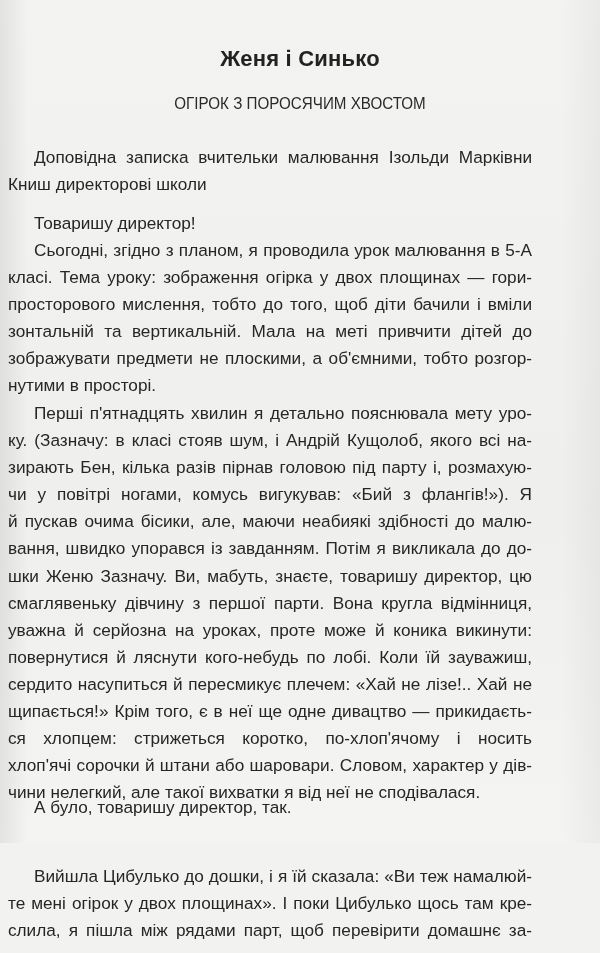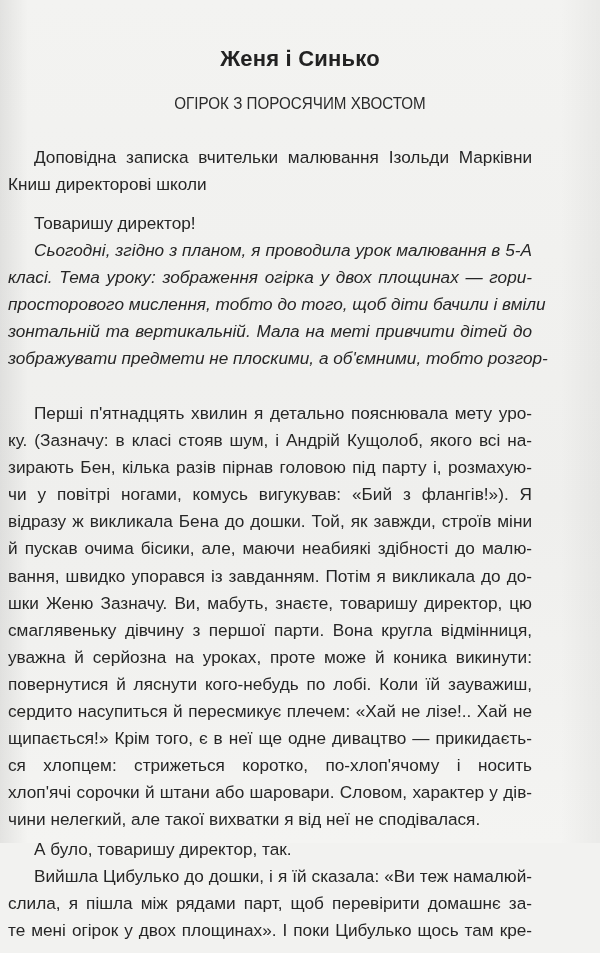--- a/index.html
+++ b/index.html
@@ -78,52 +78,52 @@
 
   <div class="body-text" style="top:210px;">
     <div class="line indent last">Товаришу директор!</div>
   </div>
 
   <div class="body-text" style="top:144px;">
     <div class="line indent">Доповідна записка вчительки малювання Ізольди Марківни</div>
     <div class="line last">Книш директорові школи</div>
   </div>
 
-  <div class="body-text" style="top:237px;font-style:italic;">
+  <div class="body-text" style="top:237px;">
     <div class="line indent">Сьогодні, згідно з планом, я проводила урок малювання в 5-А</div>
     <div class="line">класі. Тема уроку: зображення огірка у двох площинах — гори-</div>
     <div class="line">просторового мислення, тобто до того, щоб діти бачили і вміли</div>
     <div class="line">зонтальній та вертикальній. Мала на меті привчити дітей до</div>
     <div class="line">зображувати предмети не плоскими, а об'ємними, тобто розгор-</div>
+    <div class="line last">нутими в просторі.</div>
   </div>
 
   <div class="body-text" style="top:400px;">
     <div class="line indent">Перші п'ятнадцять хвилин я детально пояснювала мету уро-</div>
     <div class="line">ку. (Зазначу: в класі стояв шум, і Андрій Кущолоб, якого всі на-</div>
     <div class="line">зирають Бен, кілька разів пірнав головою під парту і, розмахую-</div>
     <div class="line">чи у повітрі ногами, комусь вигукував: «Бий з флангів!»). Я</div>
-    <div class="line">відразу ж викликала Бена до дошки. Той, як завжди, строїв міни</div>
     <div class="line">й пускав очима бісики, але, маючи неабиякі здібності до малю-</div>
     <div class="line">вання, швидко упорався із завданням. Потім я викликала до до-</div>
     <div class="line">шки Женю Зазначу. Ви, мабуть, знаєте, товаришу директор, цю</div>
     <div class="line">смаглявеньку дівчину з першої парти. Вона кругла відмінниця,</div>
     <div class="line">уважна й серйозна на уроках, проте може й коника викинути:</div>
     <div class="line">повернутися й ляснути кого-небудь по лобі. Коли їй зауважиш,</div>
     <div class="line">сердито насупиться й пересмикує плечем: «Хай не лізе!.. Хай не</div>
     <div class="line">щипається!» Крім того, є в неї ще одне дивацтво — прикидаєть-</div>
     <div class="line">ся хлопцем: стрижеться коротко, по-хлоп'ячому і носить</div>
     <div class="line">хлоп'ячі сорочки й штани або шаровари. Словом, характер у дів-</div>
     <div class="line last">чини нелегкий, але такої вихватки я від неї не сподівалася.</div>
   </div>
 
   <div class="body-text" style="top:834px; top:835px;">
   </div>
-  <div class="body-text" style="top:836px;">
+  <div class="body-text" style="top:794px;">
     <div class="line indent last">А було, товаришу директор, так.</div>
   </div>
 
   <div class="body-text" style="top:863px;">
     <div class="line indent">Вийшла Цибулько до дошки, і я їй сказала: «Ви теж намалюй-</div>
+    <div class="line">те мені огірок у двох площинах». І поки Цибулько щось там кре-</div>
     <div class="line">слила, я пішла між рядами парт, щоб перевірити домашнє за-</div>
-    <div class="line">те мені огірок у двох площинах». І поки Цибулько щось там кре-</div>
   </div>
 
 </div>
 
 </body></html>

